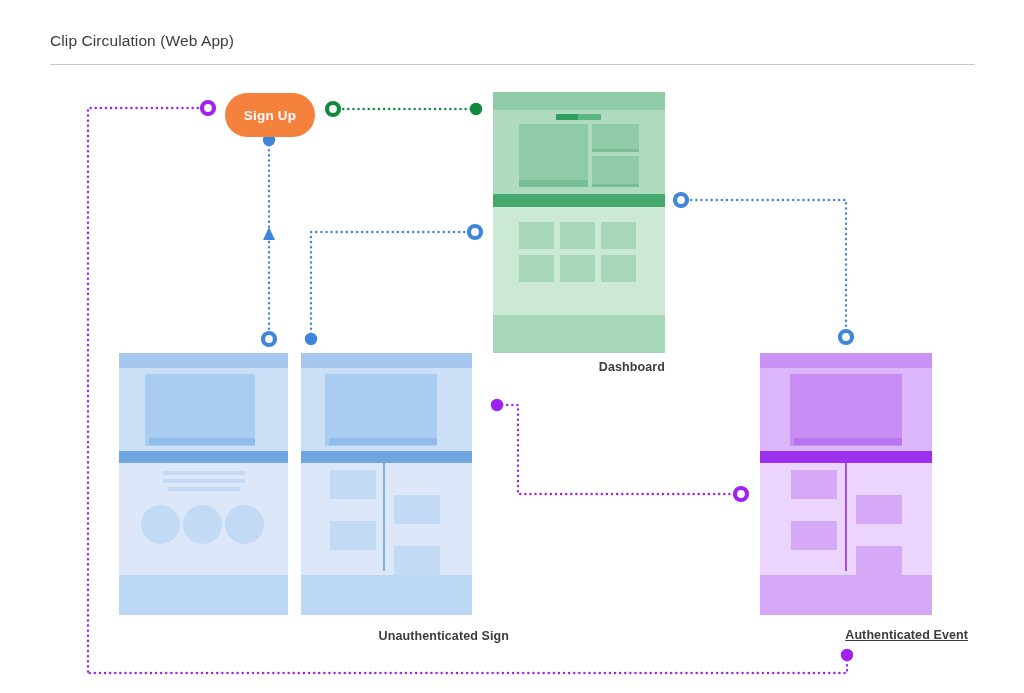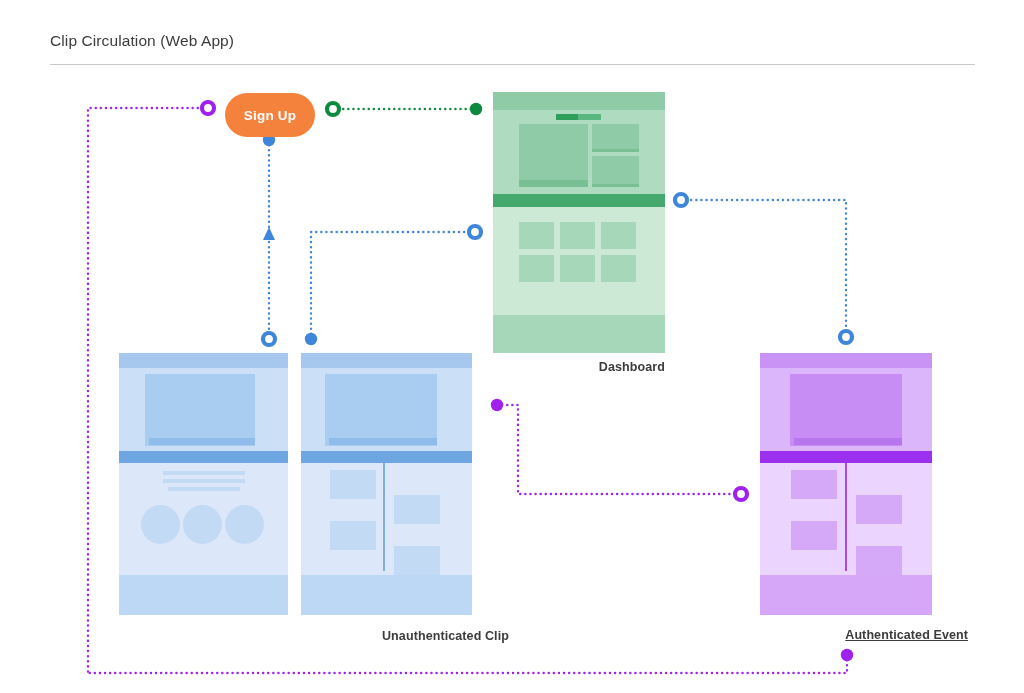--- a/index.html
+++ b/index.html
@@ -99,21 +99,21 @@
       <div class="blk" style="left:0;top:98px;width:171px;height:12px;background:#6EA6E2;"></div>
       <div class="blk" style="left:0;top:110px;width:171px;height:112px;background:#DCE8FA;"></div>
       <div class="blk" style="left:82px;top:110px;width:2px;height:108px;background:#7FAFE3;"></div>
       <div class="blk" style="left:29px;top:117px;width:46px;height:29px;background:#C3DAF5;"></div>
       <div class="blk" style="left:29px;top:168px;width:46px;height:29px;background:#C3DAF5;"></div>
       <div class="blk" style="left:93px;top:142px;width:46px;height:29px;background:#C3DAF5;"></div>
       <div class="blk" style="left:93px;top:193px;width:46px;height:29px;background:#C3DAF5;"></div>
       <div class="blk" style="left:0;top:222px;width:171px;height:40px;background:#BDD8F5;"></div>
     </div>
   </div>
-  <div class="plabel" id="label-uevent" style="left: 265px; top: 629px; width: 244px;">Unauthenticated Clip</div>
+  <div class="plabel" id="label-uevent" style="left: 265px; top: 629px; width: 244px;">Unauthenticated Sign</div>
 
   <div class="panel" id="panel-aevent" style="left: 760px; top: 353px; width: 172px; height: 262px;">
     <div class="pbody">
       <div class="blk" style="left:0;top:0;width:172px;height:15px;background:#C993F6;"></div>
       <div class="blk" style="left:0;top:15px;width:172px;height:83px;background:#DCB6FB;"></div>
       <div class="blk" style="left:30px;top:21px;width:112px;height:72px;background:#C78DF5;"></div>
       <div class="blk" style="left:34px;top:85px;width:108px;height:7px;background:#B775EE;"></div>
       <div class="blk" style="left:0;top:98px;width:172px;height:12px;background:#9B30EE;"></div>
       <div class="blk" style="left:0;top:110px;width:172px;height:112px;background:#EBD4FD;"></div>
       <div class="blk" style="left:85px;top:110px;width:2px;height:108px;background:#A64BE8;"></div>

